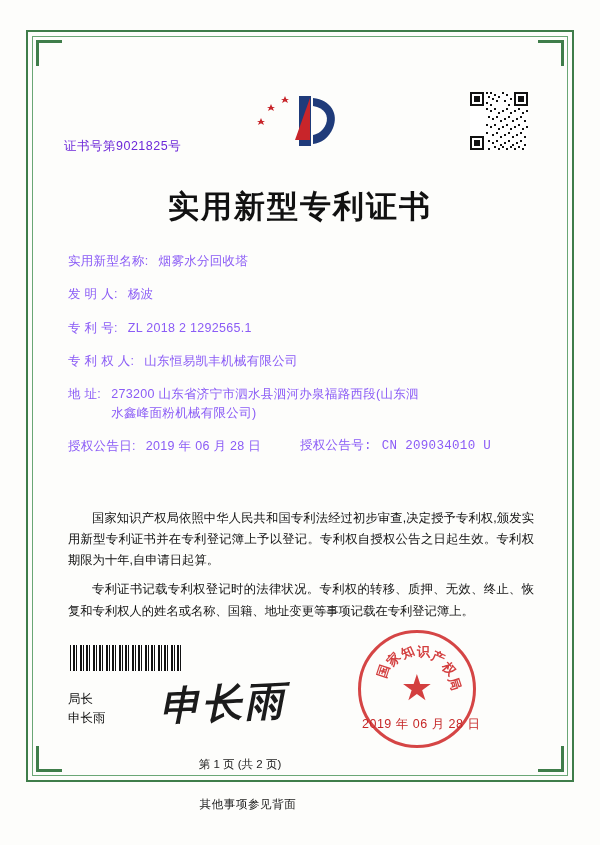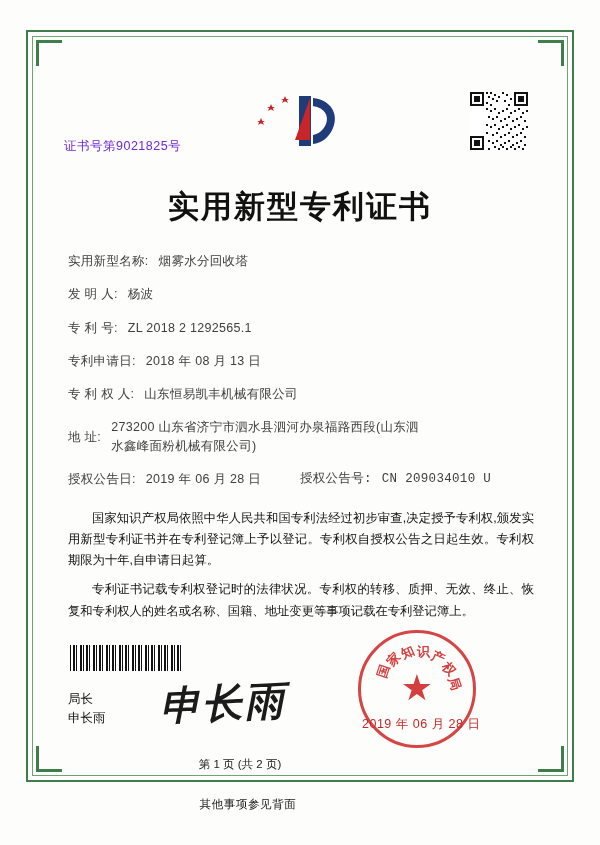--- a/index.html
+++ b/index.html
@@ -88,25 +88,25 @@
   }
 
   
   .fields {
     position: absolute;
     left: 68px; top: 252px;
     width: 464px;
   }
   .row {
     display: flex;
-    align-items: center;
+    align-items: flex-start;
     margin-bottom: 14.5px;
     font-size: 12.5px;
     line-height: 1.5;
-    color: #404040;
+    color: #8b5cf6;
   }
   .lbl {
     flex: 0 0 auto;
     white-space: nowrap;
     letter-spacing: 0.3px;
   }
   .val {
     margin-left: 10px;
     letter-spacing: 0.3px;
   }
@@ -379,24 +379,20 @@
     <div class="row">
       <span class="lbl">发 明 人:</span>
       <span class="val">杨波</span>
     </div>
 
     <div class="row">
       <span class="lbl">专 利 号:</span>
       <span class="val">ZL 2018 2 1292565.1</span>
     </div>
 
-    <div class="row">
-      <span class="lbl">专利申请日:</span>
-      <span class="val">2018 年 08 月 13 日</span>
-    </div>
 
     <div class="row">
       <span class="lbl">专 利 权 人:</span>
       <span class="val">山东恒易凯丰机械有限公司</span>
     </div>
 
     <div class="row addr">
       <span class="lbl">地        址:</span>
       <span class="val">
         <span>273200  山东省济宁市泗水县泗河办泉福路西段(山东泗</span><br>

